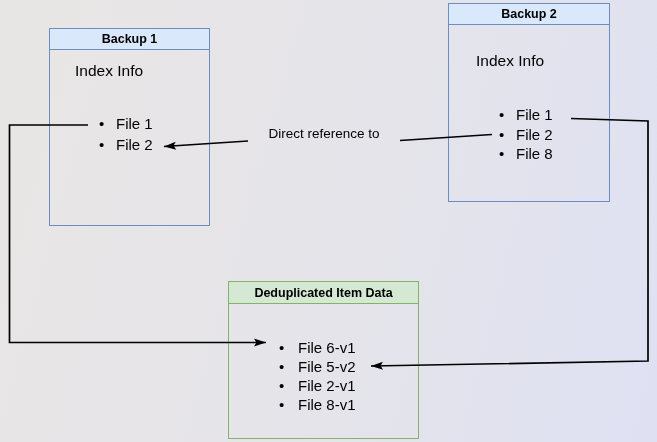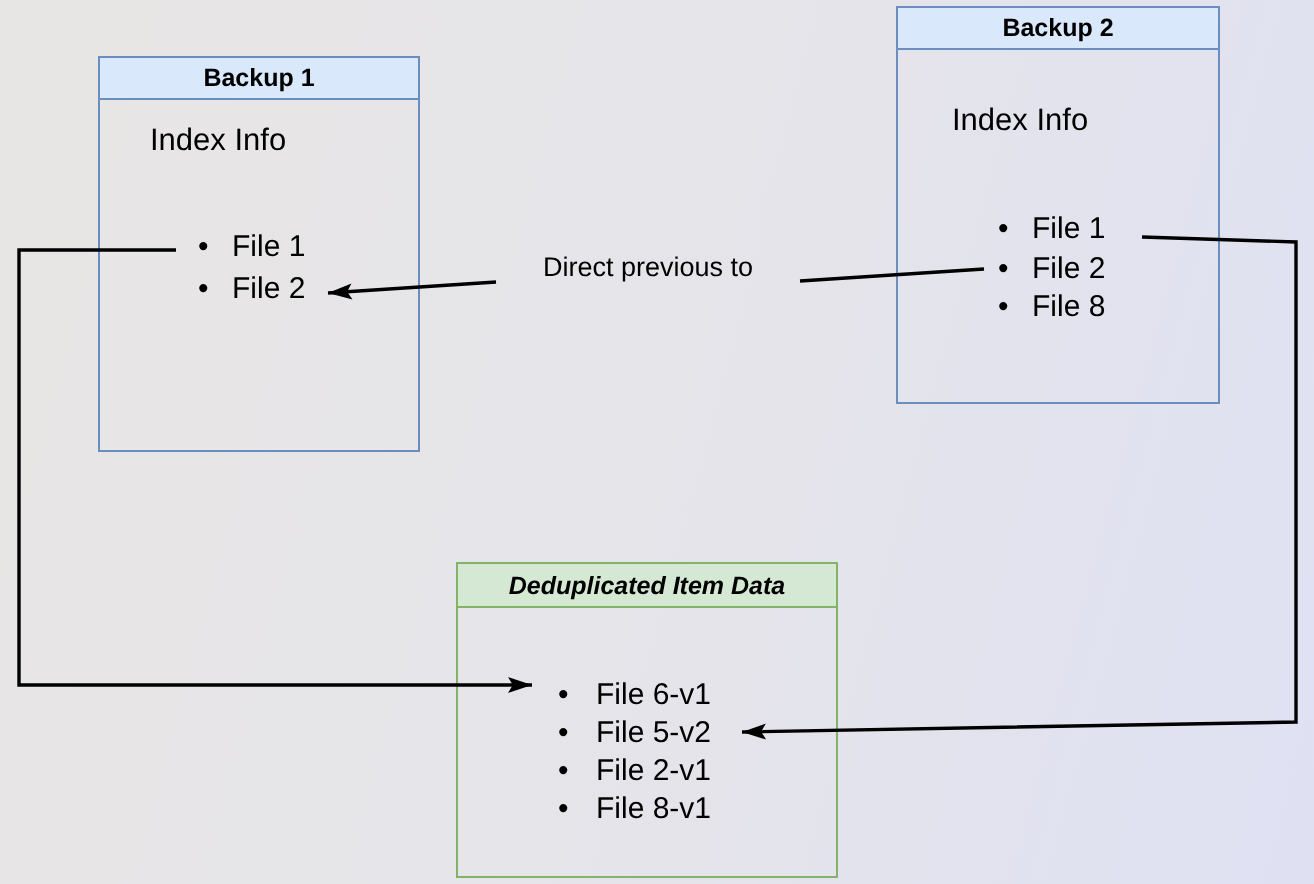--- a/index.html
+++ b/index.html
@@ -29,21 +29,21 @@
     font-weight: bold;
     font-size: 12.5px;
     text-align: center;
     display: flex;
     align-items: center;
     justify-content: center;
   }
   .blue  { border-color: #6c8ebf; }
   .blue .titlebar  { background: #dae8fc; border-color: #6c8ebf; }
   .green { border-color: #82b366; }
-  .green .titlebar { background: #d5e8d4; border-color: #82b366; font-style: italic; }
+  .green .titlebar { background: #d5e8d4; border-color: #82b366; }
 
   #backup1-box { left: 49px;  top: 3px;   width: 161px; height: 198px; margin-top: 25px; }
   #backup2-box { left: 448px; top: 3px;   width: 162px; height: 199px; }
   #dedup-box   { left: 228px; top: 281px; width: 191px; height: 158px; }
   #backup1-box .titlebar, #backup2-box .titlebar { height: 21px; }
   #dedup-box .titlebar { height: 22px; }
 
   
   .subtitle {
     position: absolute;
@@ -167,21 +167,21 @@
       <span class="blt">•</span>
       <span>File 2-v1</span>
     </li>
     <li>
       <span class="blt">•</span>
       <span>File 8-v1</span>
     </li>
   </ul>
 
   <div id="edge-label">
-    <div>Direct previous to</div>
+    <div>Direct reference to</div>
   </div>
 
   <svg id="arrow-layer" viewBox="0 0 657 442" xmlns="http://www.w3.org/2000/svg">
     <defs>
       <marker id="arrowhead" markerUnits="userSpaceOnUse" markerWidth="14" markerHeight="10" viewBox="0 0 14 10" refX="13" refY="5" orient="auto">
         <path d="M1,1 L13,5 L1,9 L3.4,5 Z" fill="#000000"></path>
       </marker>
     </defs>
 
     <polyline points="88,125 9.5,125 9.5,342.5 266,342.5" marker-end="url(#arrowhead)"></polyline>

